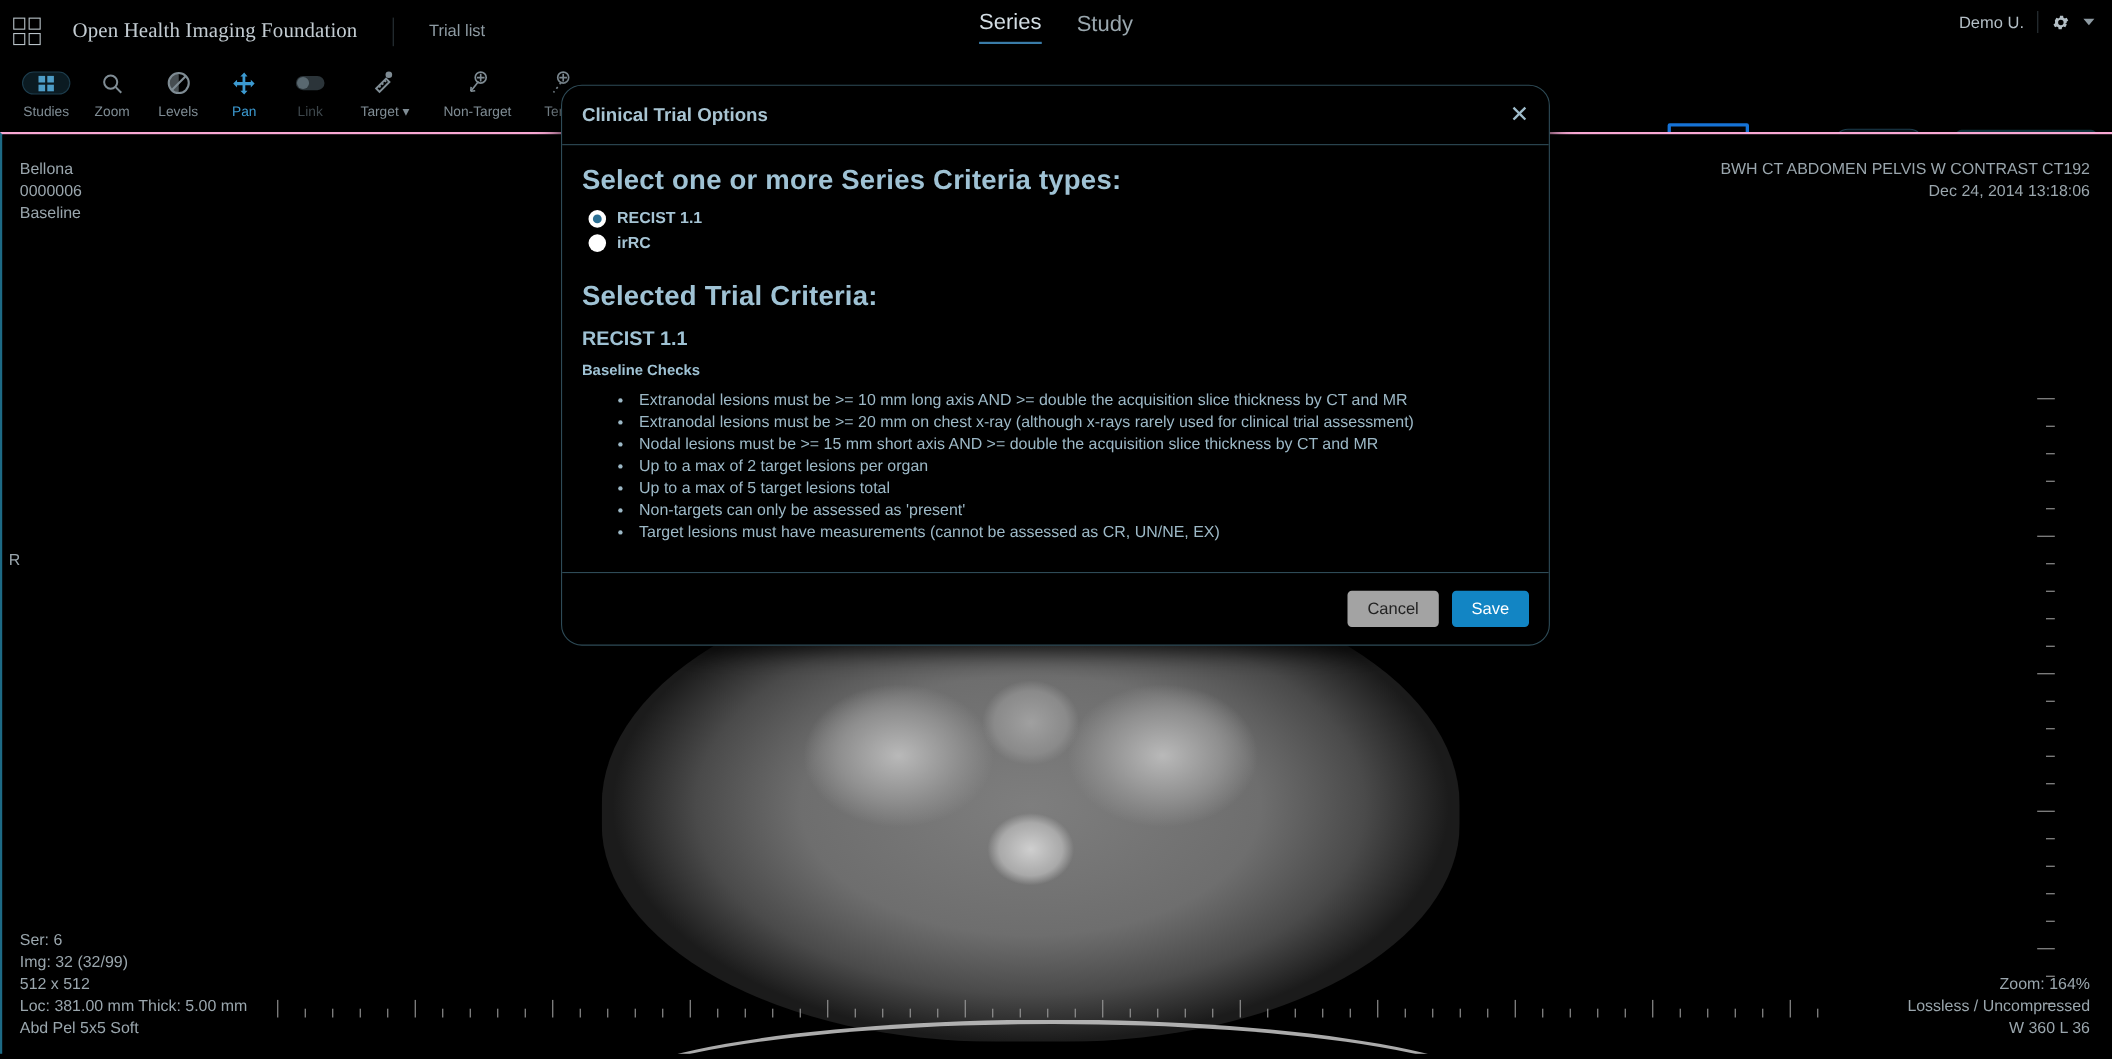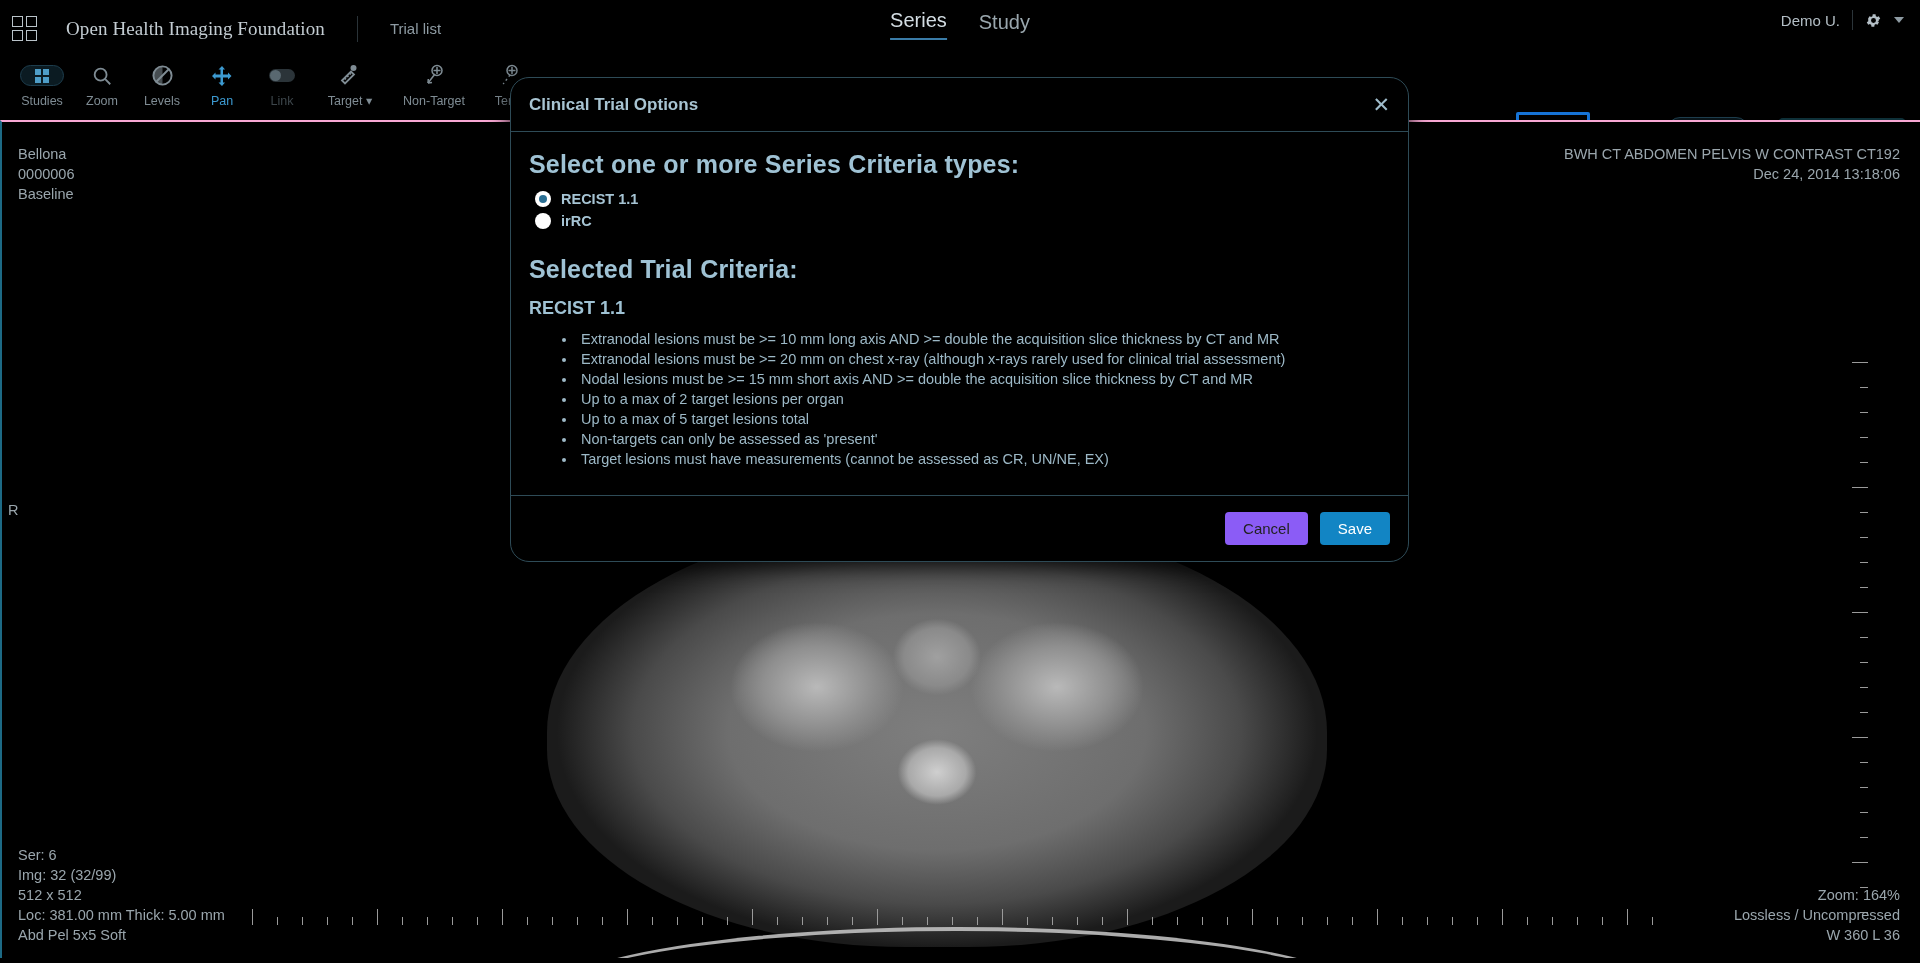--- a/index.html
+++ b/index.html
@@ -166,21 +166,21 @@
     list-style: disc; padding-left: 4px;
   }
   .modal-foot {
     border-top: 1px solid #2e4b57; padding: 16px 18px;
     display: flex; justify-content: flex-end; gap: 12px;
   }
   .btn {
     height: 33px; padding: 0 18px; border-radius: 4px; font-size: 15px;
     cursor: pointer; border: none; font-family: "Liberation Sans", sans-serif;
   }
-  .btn-cancel { background: #8b5cf6; color: #222; }
+  .btn-cancel { background: #a3a3a3; color: #222; }
   .btn-save { background: #1285c4; color: #fff; }
   .bottom-strip { position: absolute; bottom: 0; left: 0; width: 1920px; height: 5px; background: #000; }
 </style>
 </head>
 <body>
 
 <div id="app">
 
   <div class="header">
     <div class="brand">
@@ -486,20 +486,21 @@
           <span class="radio-label">RECIST 1.1</span>
         </div>
         <div class="radio-row">
           <span class="radio"></span>
           <span class="radio-label">irRC</span>
         </div>
 
         <div class="h-big second">Selected Trial Criteria:</div>
 
         <div class="crit-title">RECIST 1.1</div>
+        <div class="crit-sub">Baseline Checks</div>
 
         <ul class="crit-list">
           <li>Extranodal lesions must be &gt;= 10 mm long axis AND &gt;= double the acquisition slice thickness by CT and MR</li>
           <li>Extranodal lesions must be &gt;= 20 mm on chest x-ray (although x-rays rarely used for clinical trial assessment)</li>
           <li>Nodal lesions must be &gt;= 15 mm short axis AND &gt;= double the acquisition slice thickness by CT and MR</li>
           <li>Up to a max of 2 target lesions per organ</li>
           <li>Up to a max of 5 target lesions total</li>
           <li>Non-targets can only be assessed as 'present'</li>
           <li>Target lesions must have measurements (cannot be assessed as CR, UN/NE, EX)</li>
         </ul>

